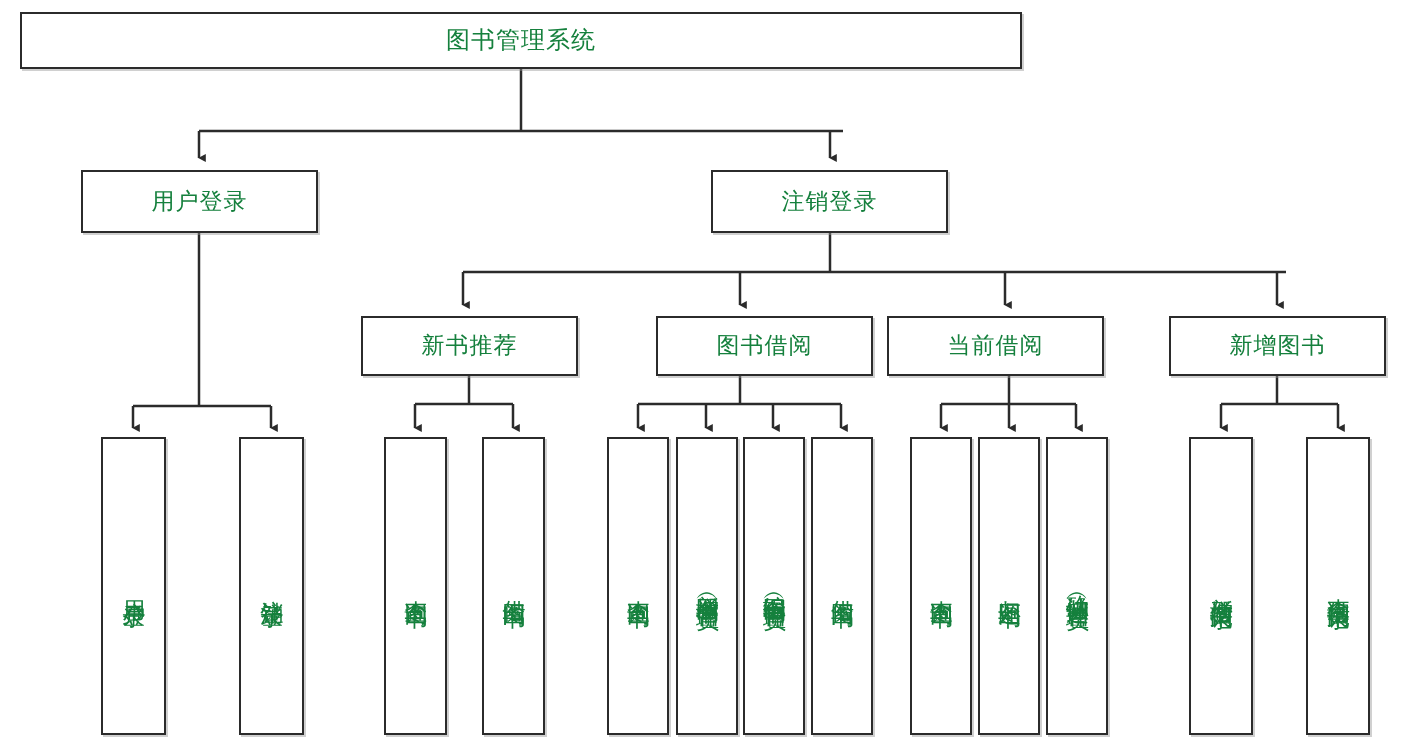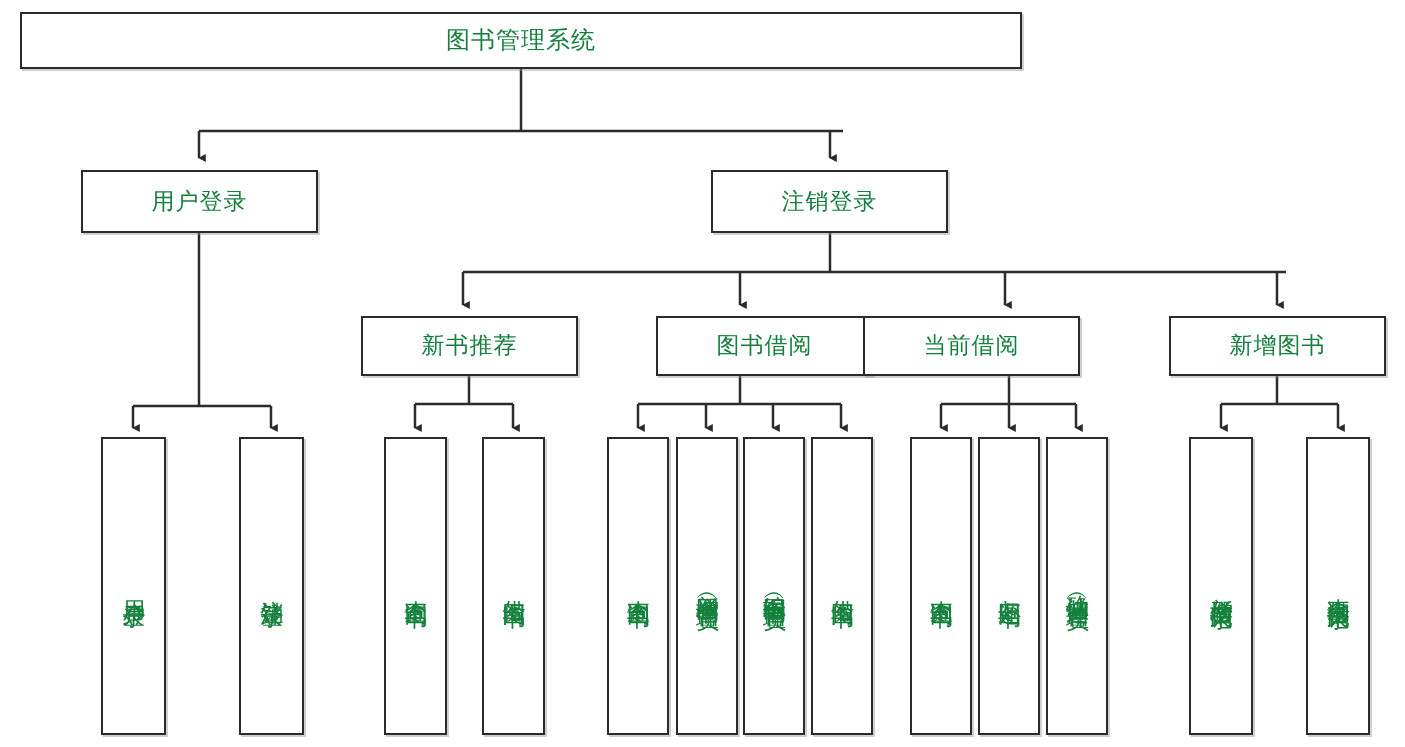--- a/index.html
+++ b/index.html
@@ -146,21 +146,21 @@
   </div>
 
   <div class="node horiz" style="left:361px; top:316px; width:217px; height:60px;">
     <span class="label">新书推荐</span>
   </div>
 
   <div class="node horiz" style="left:632px; top:316px; width:217px; height:60px;margin-left:24px;">
     <span class="label">图书借阅</span>
   </div>
 
-  <div class="node horiz" style="left:863px; top:316px; width:217px; height:60px;">
+  <div class="node horiz" style="left:887px; top:316px; width:217px; height:60px;">
     <span class="label">当前借阅</span>
   </div>
 
   <div class="node horiz" style="left:1169px; top:316px; width:217px; height:60px;">
     <span class="label">新增图书</span>
   </div>
 
   <div class="node vert" style="left:101px; top:437px; width:65px; height:298px;">
     <span class="label">用户登录</span>
   </div>

